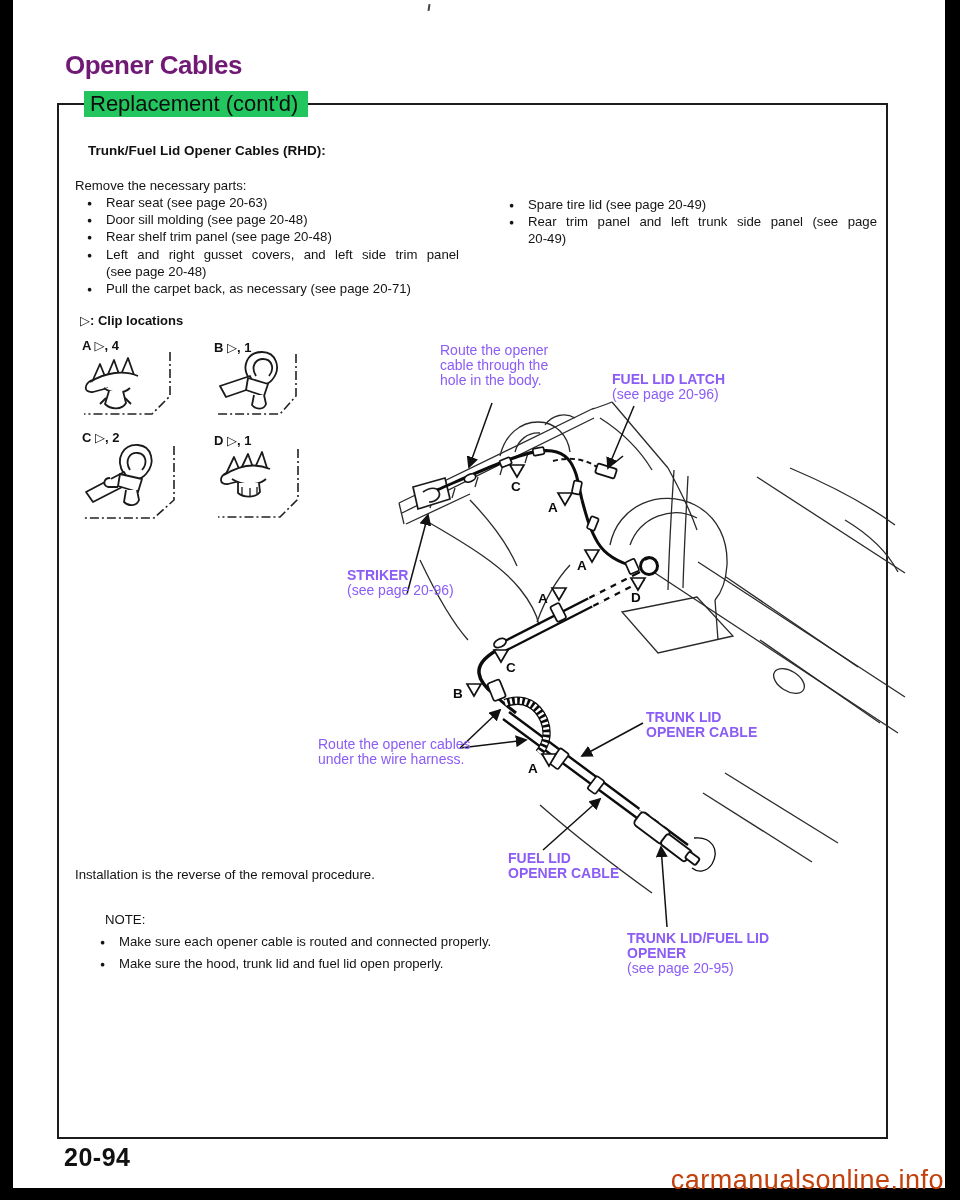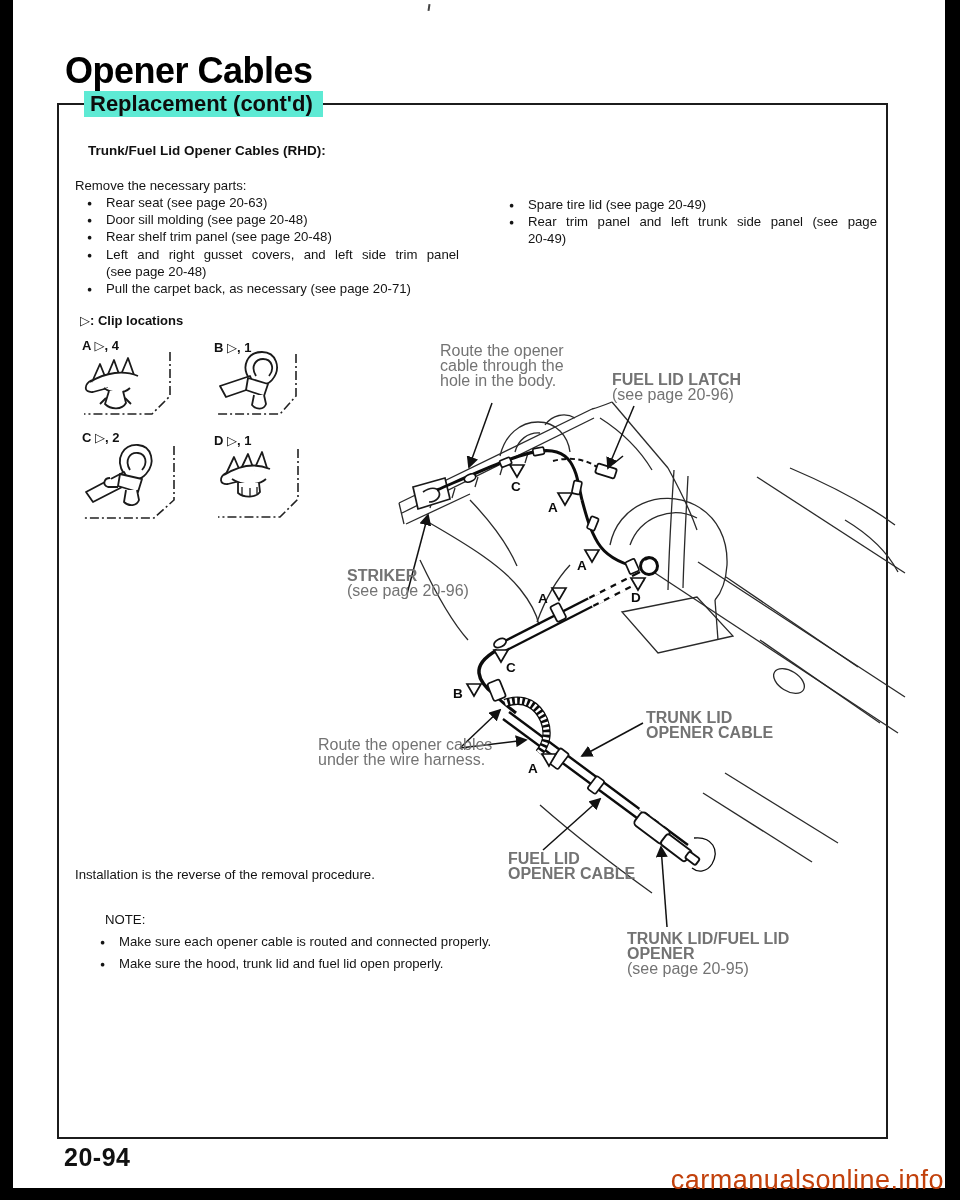--- a/index.html
+++ b/index.html
@@ -3,33 +3,33 @@
 <meta charset="utf-8">
 <style>
   html,body{margin:0;padding:0;}
   body{
     width:960px;height:1200px;position:relative;background:#ffffff;
     font-family:"Liberation Sans","DejaVu Sans",sans-serif;color:#111;
     overflow:hidden;-webkit-font-smoothing:antialiased;
   }
   .abs{position:absolute;}
   .bar{position:absolute;background:#000;z-index:8;}
-  .page-title{font-size:36px;font-weight:800;letter-spacing:-0.5px;color:#000000;}
-  .section-hd{font-size:22px;font-weight:700;background:#5eead4;padding:0 10px 0 6px;color:#0d0d0d;z-index:3;}
+  .page-title{font-size:26px;font-weight:800;letter-spacing:-0.5px;color:#701a75;}
+  .section-hd{font-size:22px;font-weight:400;background:#22c55e;padding:0 10px 0 6px;color:#0d0d0d;z-index:3;}
   .frame{position:absolute;border:2px solid #1c1c1c;z-index:1;}
   .sub{font-size:13.5px;font-weight:700;text-align:right;}
   .bodytxt{font-size:13.2px;line-height:17.2px;color:#141414;}
   ul.blist{list-style:none;margin:0;padding:0;}
   ul.blist li{position:relative;padding-left:19px;margin:0;}
   ul.blist li.bul::before{content:"●";position:absolute;left:0;top:1px;font-size:8.5px;}
   .just{text-align:justify;text-align-last:justify;}
   .legend-hd{font-size:13px;font-weight:700;}
   .clipbox{position:absolute;z-index:4;}
   .clipbox .lbl{font-size:13px;font-weight:700;position:absolute;left:2px;top:0;}
-  .ann{position:absolute;font-size:16px;line-height:15px;z-index:6;color:#737373;}
+  .ann{position:absolute;font-size:14px;line-height:15px;z-index:6;color:#8b5cf6;}
   .ann.b{font-weight:700;}
   .ann .reg{font-weight:400;}
   .marker{position:absolute;font-size:13.5px;font-weight:800;z-index:6;color:#0a0a0a;}
   .pgnum{font-size:25px;font-weight:800;letter-spacing:0.5px;}
   .watermark{position:absolute;right:16px;bottom:4px;font-size:27px;color:#c2410c;z-index:9;letter-spacing:0.5px;}
   svg{display:block;}
   .lineart{position:absolute;left:300px;top:330px;z-index:2;pointer-events:none;}
   .tick{position:absolute;left:428px;top:4px;width:2px;height:7px;background:#444;transform:rotate(8deg);z-index:2;}
 </style>
 </head>

